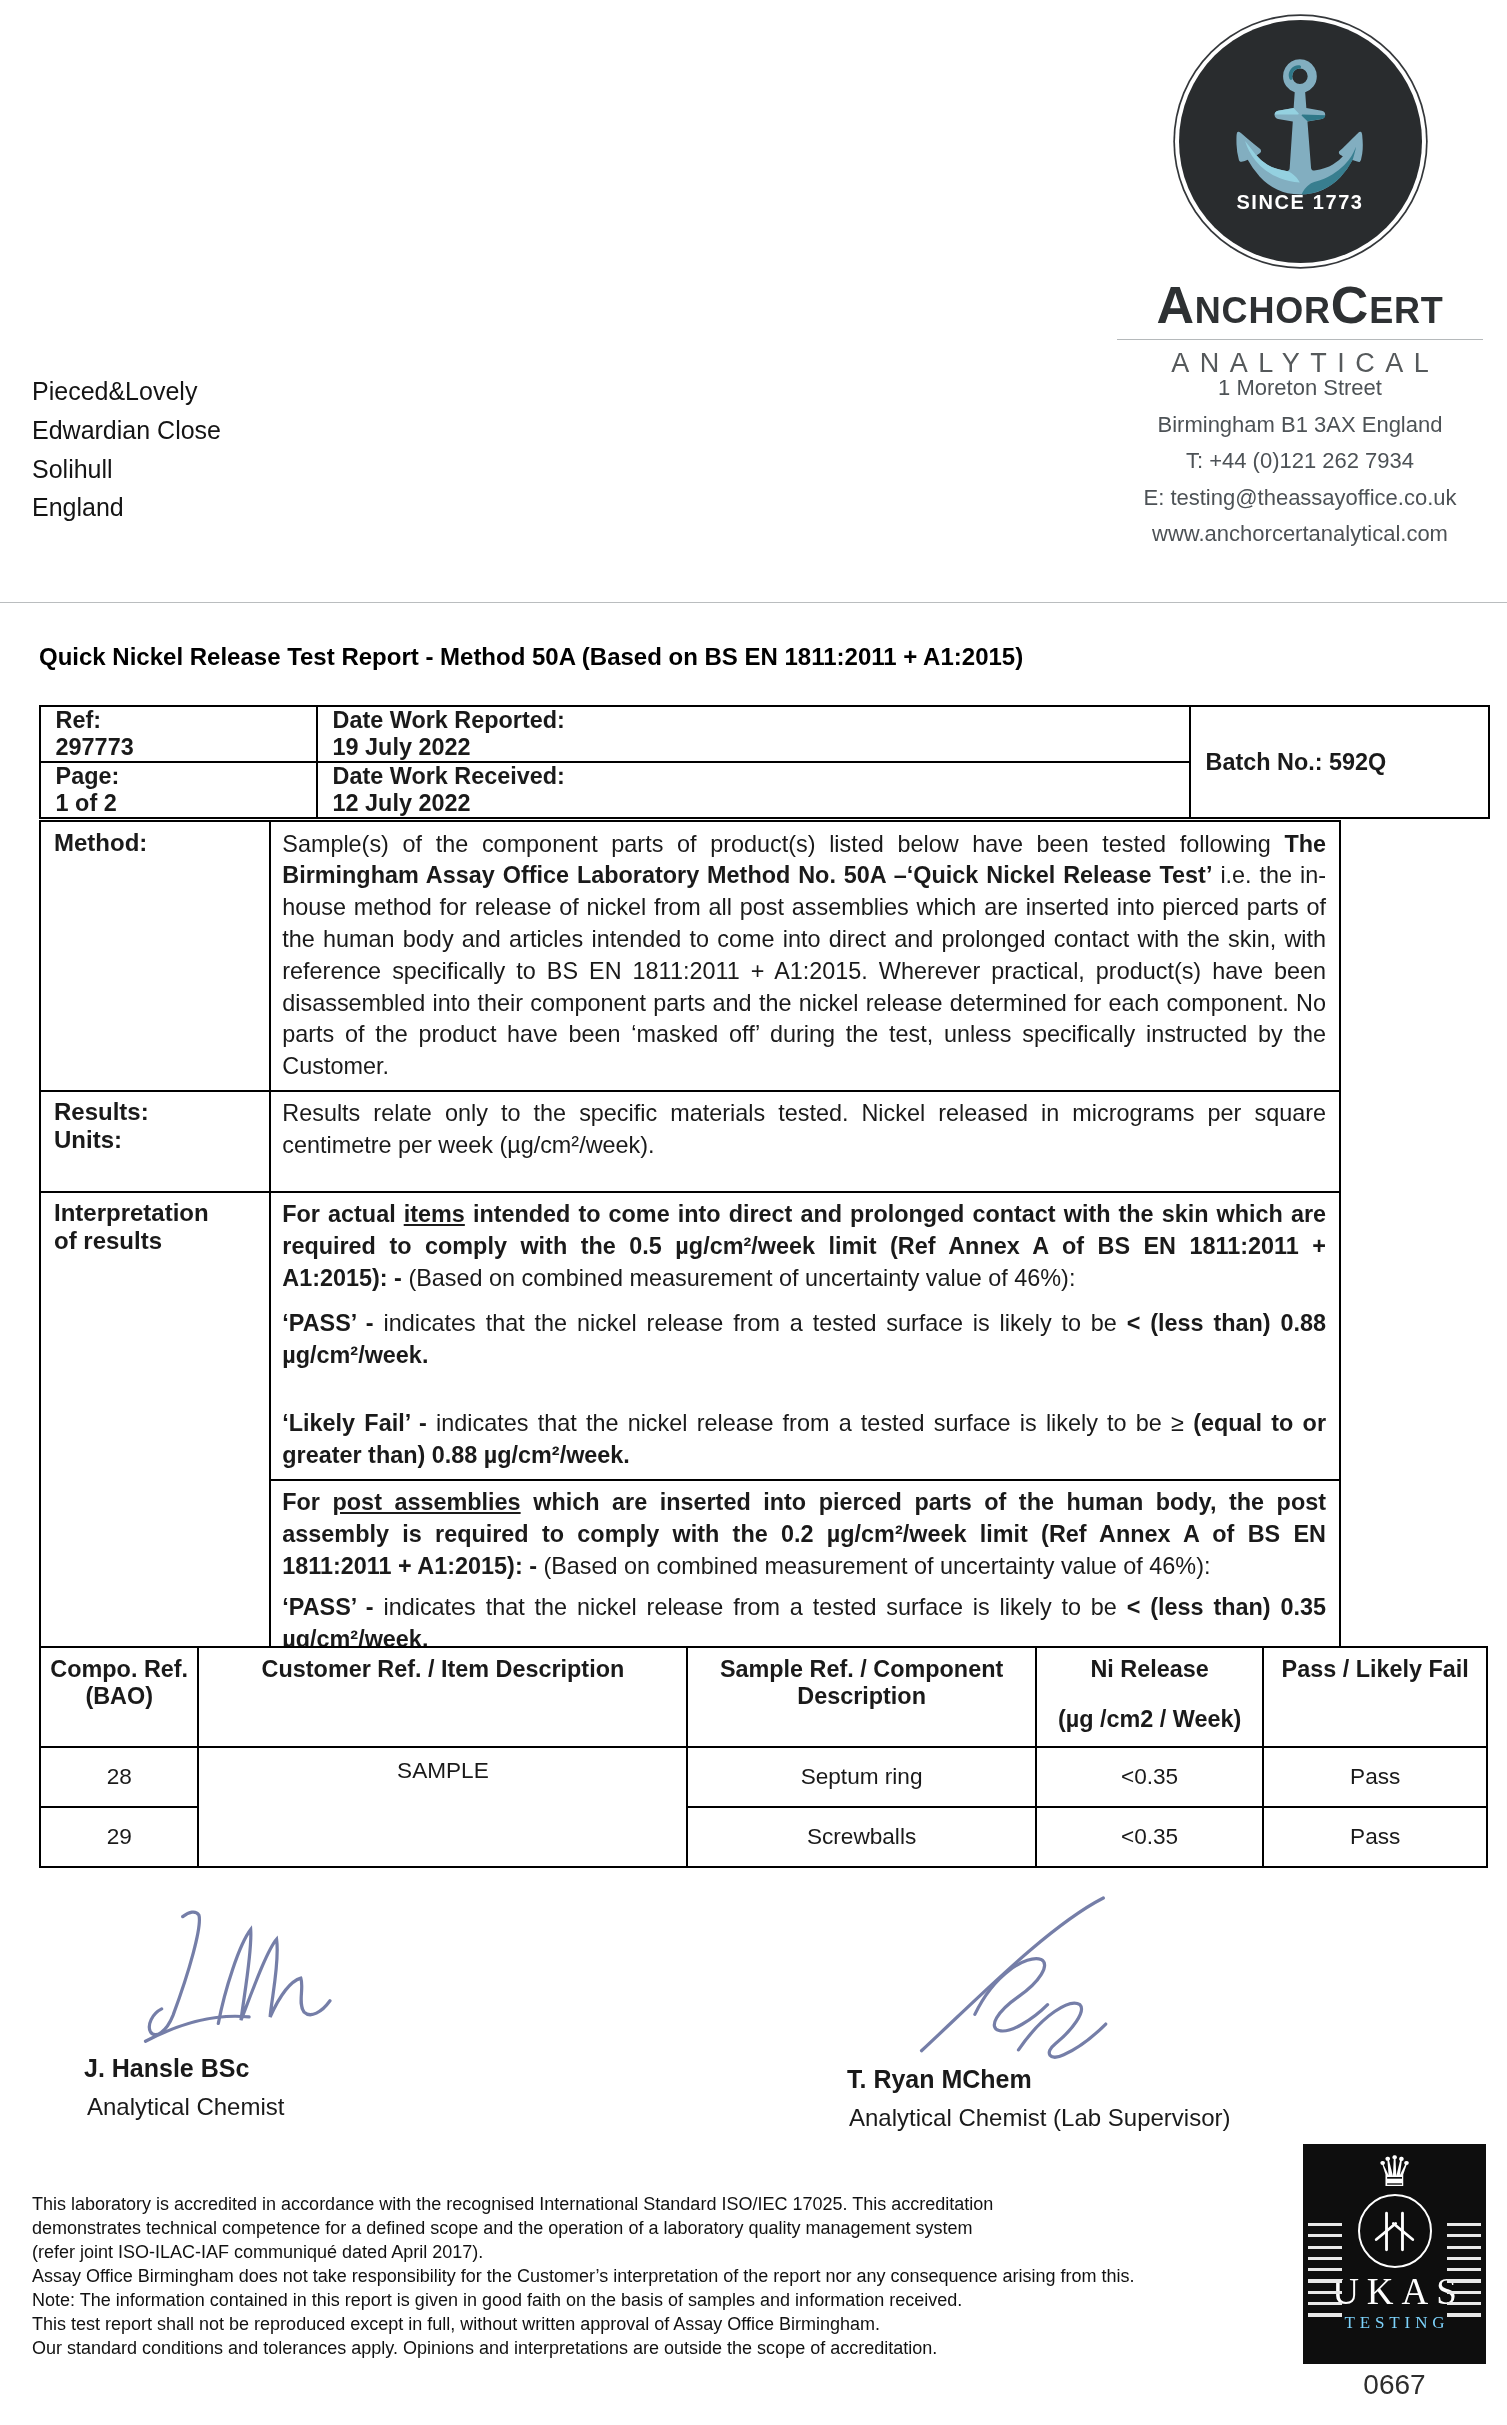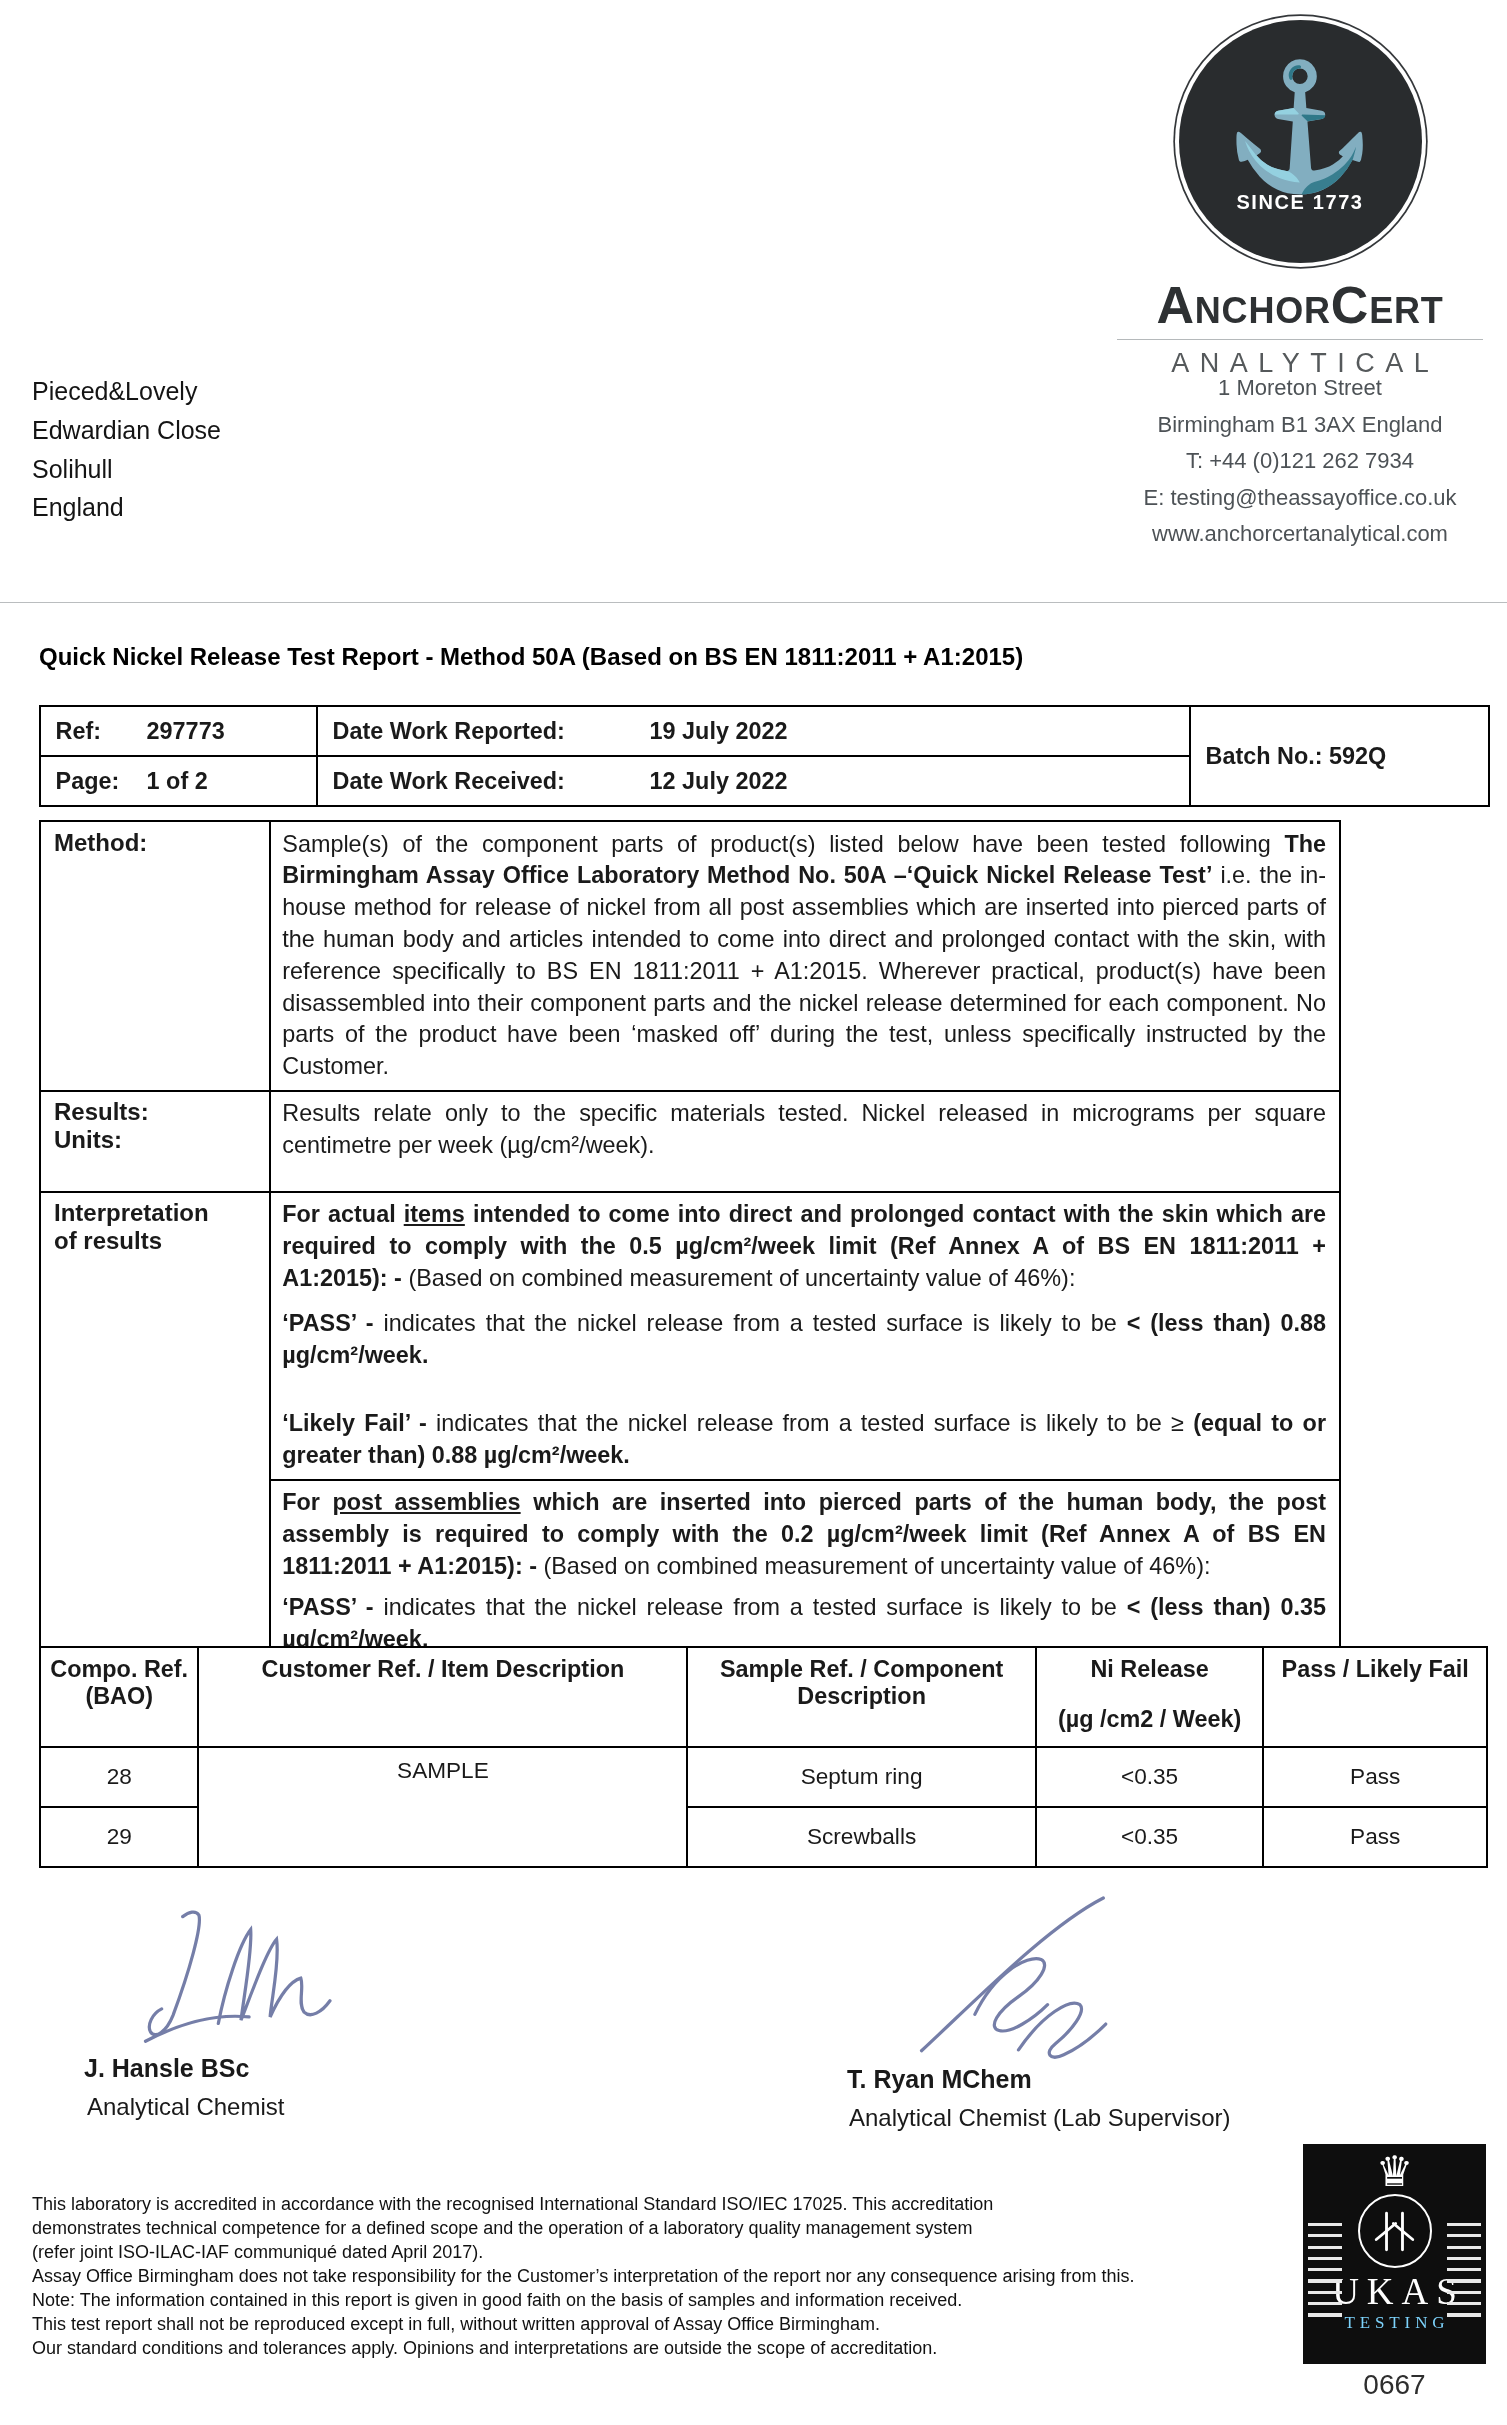--- a/index.html
+++ b/index.html
@@ -29,21 +29,21 @@
                  color:#4d5256; font-size:22px; line-height:1.66; }
   .header-rule { position:absolute; top:602px; left:0; width:1507px; border-top:1.6px solid #babdbf; }
   
   .report-title { position:absolute; top:643px; left:39px; font-size:24px; font-weight:bold; color:#000; }
   
   table { border-collapse:collapse; table-layout:fixed; background:#fff; }
   td, th { border:2.4px solid #000; }
   
   .ref-table { position:absolute; top:705px; left:39px; width:1449px; }
   .ref-table td { height:50px; font-size:23.4px; font-weight:bold; padding:0 0 0 14.6px; vertical-align:middle; }
-  .cell-flex { display:flex; align-items:flex-start; }
+  .cell-flex { display:flex; align-items:flex-start;flex-direction:column; }
   .lbl-sm { width:91px; }
   .lbl-lg { width:317px; }
   
   .main-table { position:absolute; top:820px; left:39px; width:1302px; }
   .main-table th { width:230px; vertical-align:top; text-align:left; font-size:24px; padding:6.5px 6.5px 6.5px 13px; }
   .main-table td.body-cell { text-align:justify; font-size:23.4px; line-height:1.36; padding:6.5px 13px 6.5px 11.3px; }
   .results-cell { padding-bottom:29px !important; }
   .para-pass1 { margin-top:13px; }
   .para-fail1 { margin-top:37px; }
   .para-pass2 { margin-top:9.7px; }

